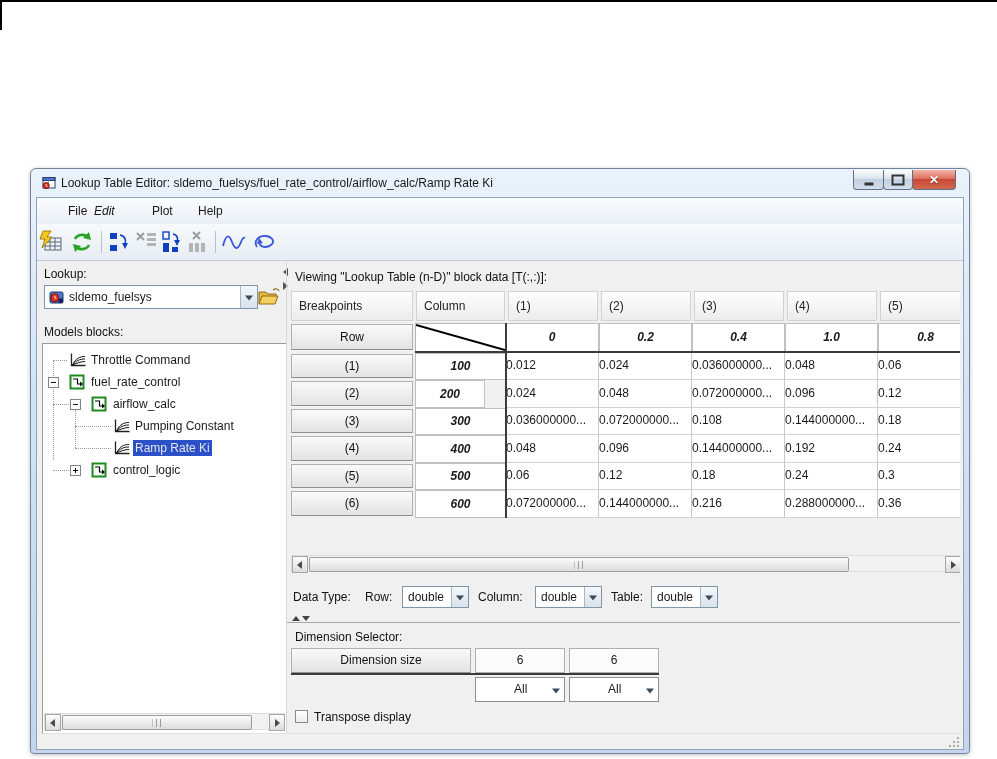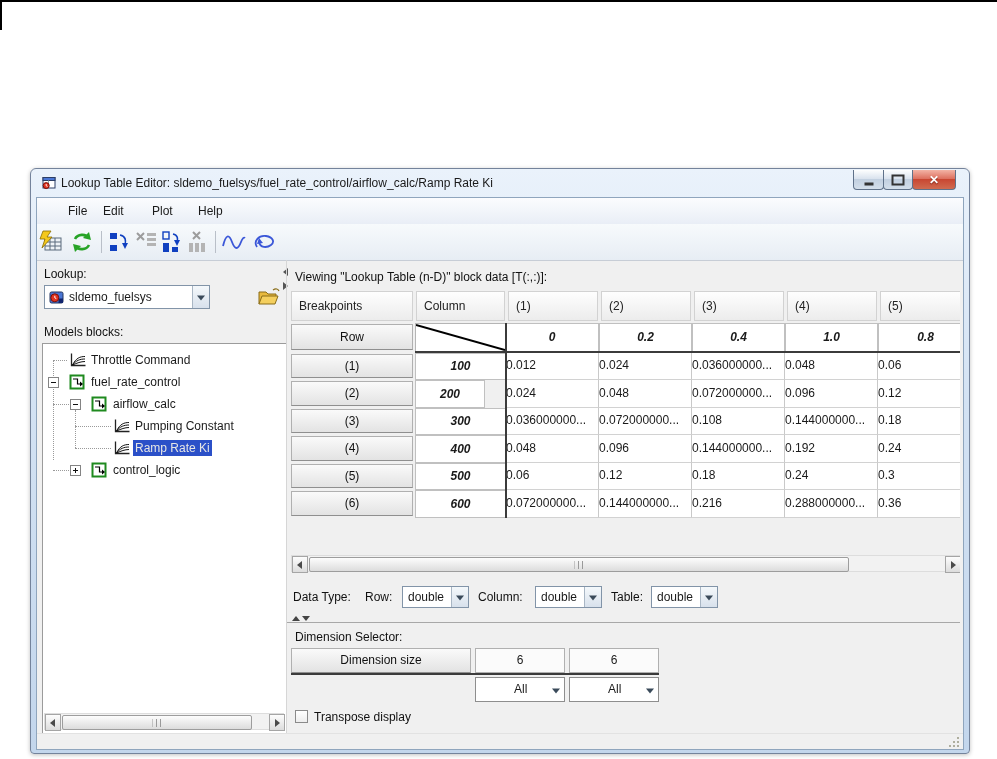--- a/index.html
+++ b/index.html
@@ -101,21 +101,21 @@
       </div>
       <div class="abs winbtn btn-close" style="left:881px;width:42px;">
         <span class="glyph" style="color:#fff;font-weight:bold;font-size:12px;text-shadow:0 1px 1px #7c2012;">✕</span>
       </div>
     </div>
 
     <div class="abs inner">
 
       <div class="abs menubar">
         <span class="abs menu-item" style="left:29px;">File</span>
-        <span class="abs menu-item" style="left:64px;">Edit</span>
+        <span class="abs menu-item" style="left:55px;font-style:italic;">Edit</span>
         <span class="abs menu-item" style="left:113px;">Plot</span>
         <span class="abs menu-item" style="left:159px;">Help</span>
       </div>
 
       <div class="abs toolbar">
         <div class="abs tbtn" style="left:2px;">
           <svg width="26" height="26" viewBox="0 0 26 26">
             <rect x="6" y="9" width="16" height="12" fill="#eef2f6" stroke="#5a6b7c"></rect>
             <line x1="6" y1="13" x2="22" y2="13" stroke="#5a6b7c"></line>
               <line x1="6" y1="17" x2="22" y2="17" stroke="#5a6b7c"></line>
@@ -175,21 +175,21 @@
         <div class="abs tbtn" style="left:214px;">
           <svg width="26" height="26" viewBox="0 0 26 26">
             <path d="M6 18 C2 12 8 6 15 7 C22 8 24 13 20 16 C16 19 9 19 8 13" fill="none" stroke="#3b57d8" stroke-width="1.8"></path>
             <polygon points="8,9 6,15 12,14" fill="#3b57d8"></polygon>
           </svg>
         </div>
       </div>
 
       <span class="abs panel-label" style="left:7px;top:69px;">Lookup:</span>
 
-      <div class="abs combo" style="left:7px;top:87px;width:166px;height:24px;">
+      <div class="abs combo" style="left:7px;top:87px;width:214px;height:24px;">
         <svg class="abs" style="left:4px;top:4px;" width="16" height="16" viewBox="0 0 16 16">
           <rect x="1" y="2" width="13" height="11" rx="1.5" fill="#4a76d4" stroke="#22355e"></rect>
           <rect x="9.5" y="8.5" width="4.5" height="4.5" fill="#10246e"></rect>
           <circle cx="5.8" cy="7.8" r="4" fill="#e23420" stroke="#7a1008"></circle>
           <path d="M5.8 5.8 v2 l1.5 .8" stroke="#fff" fill="none" stroke-width="1"></path>
         </svg>
         <span class="txt" style="left:24px;line-height:22px;">sldemo_fuelsys</span>
         <span class="arr">
             <i class="tri-d"></i>
           </span>

